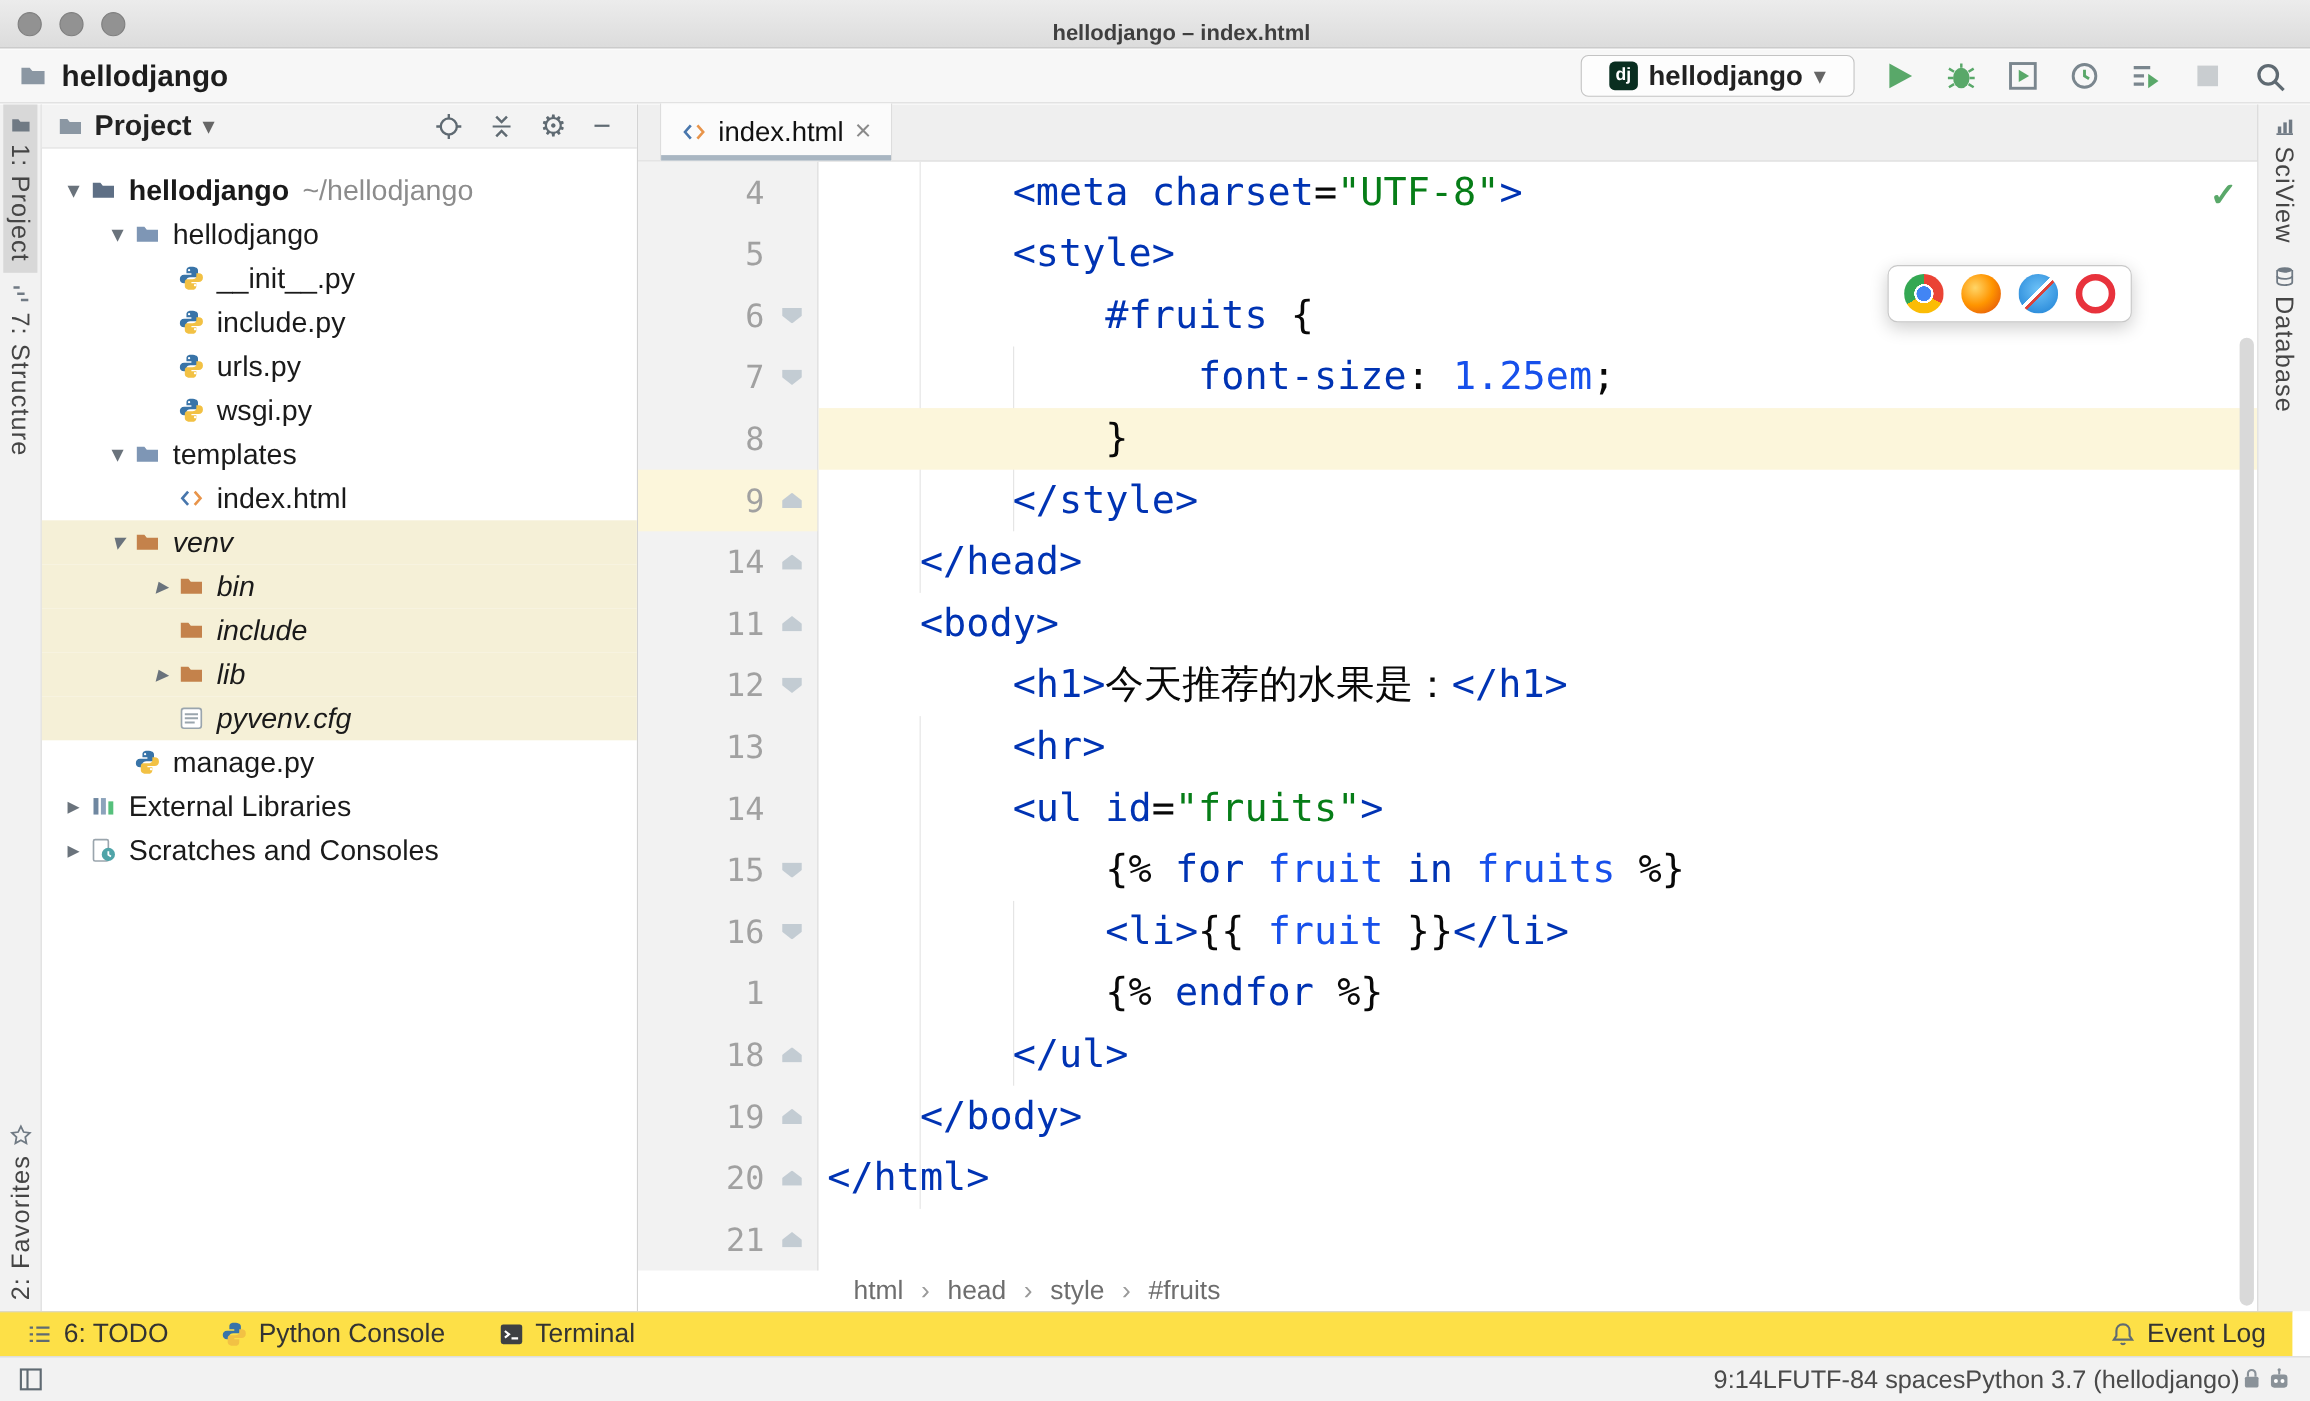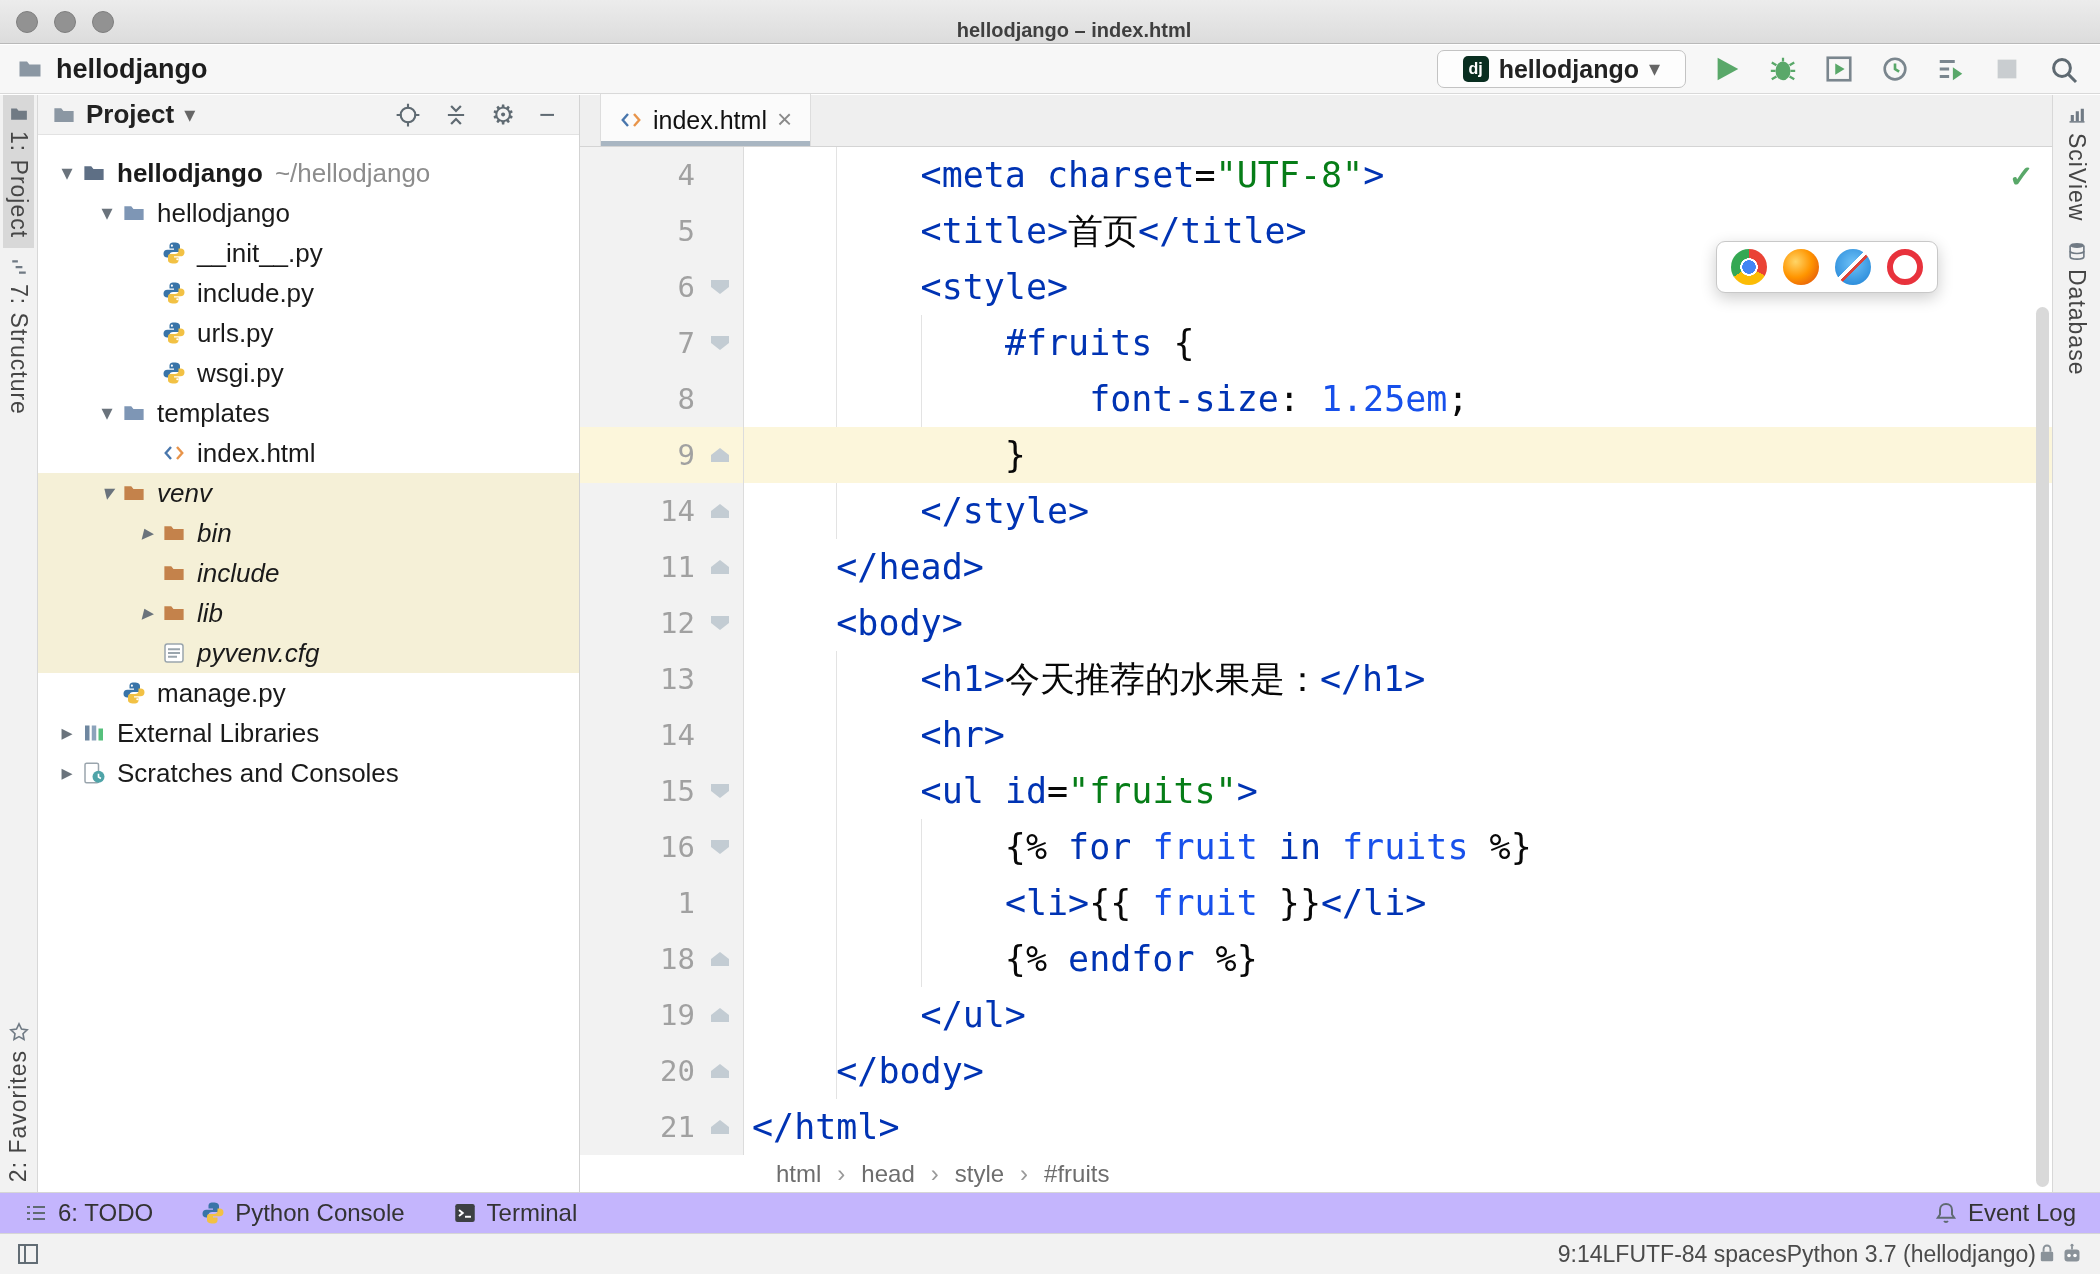--- a/index.html
+++ b/index.html
@@ -92,21 +92,21 @@
   .bicon{width:36px;height:36px;border-radius:50%;}
   .chrome{background:radial-gradient(circle at 50% 50%, #4285F4 0 26%, #fff 27% 34%, transparent 35%),conic-gradient(#EA4335 0 33%, #FBBC05 33% 66%, #34A853 66% 100%);}
   .firefox{background:radial-gradient(circle at 35% 35%, #ffd567, #ff9500 48%, #e55b0a 85%);}
   .safari{background:linear-gradient(135deg, transparent 44%, #fff 44% 50%, #d9433b 50% 56%, transparent 56%),radial-gradient(circle at 50% 40%, #6ec2f7, #1b7fd4);}
   .opera{background:#fff;border:6px solid #e8323c;}
 
   .breadcrumbs{height:37px;display:flex;align-items:center;gap:16px;padding-left:196px;font-size:24px;color:#6e6e6e;background:#fff;}
   .crumb-sep{color:#9a9a9a;}
 
   
-  .bottombar{position:absolute;left:0;right:0;bottom:41px;height:41px;background:#c4b5fd;border-top:1px solid #d6d6d6;display:flex;align-items:center;gap:48px;padding:0 24px;font-size:24px;color:#333;}
+  .bottombar{position:absolute;left:0;right:16px;bottom:41px;height:41px;background:#fde047;border-top:1px solid #d6d6d6;display:flex;align-items:center;gap:48px;padding:0 24px;font-size:24px;color:#333;}
   .bb-item{display:flex;align-items:center;gap:10px;}
   .bb-right{margin-left:auto;display:flex;align-items:center;gap:10px;}
   .bb-icon{width:24px;height:24px;}
 
   .statusbar{position:absolute;left:0;right:0;bottom:0;height:41px;background:#f2f2f2;border-top:1px solid #d6d6d6;display:flex;align-items:center;font-size:23px;color:#4a4a4a;padding:0 16px;}
   .sb-right{margin-left:auto;display:flex;align-items:center;}
   .sb-icon{width:24px;height:24px;}
 </style>
 </head>
 <body>
@@ -483,21 +483,20 @@
             <span class="lnum">21</span>
             <span class="fold has" style="clip-path: polygon(50% 0px, 100% 50%, 100% 100%, 0px 100%, 0px 50%);"></span>
           </div>
         </div>
       <div class="code" id="code-lines">
         <div class="iguide" id="g1"></div>
         <div class="iguide" id="g1b"></div>
         <div class="iguide" id="g2"></div>
         <div class="iguide" id="g3"></div>
       <div class="crow"><span class="tk-p">        </span><span class="tk-k">&lt;meta</span><span class="tk-p"> </span><span class="tk-k">charset</span><span class="tk-p">=</span><span class="tk-s">"UTF-8"</span><span class="tk-k">&gt;</span></div>
-          <div class="crow"><span class="tk-p">        </span><span class="tk-k">&lt;title&gt;</span><span class="tk-p">首页</span><span class="tk-k">&lt;/title&gt;</span></div>
           <div class="crow"><span class="tk-p">        </span><span class="tk-k">&lt;style&gt;</span></div>
           <div class="crow"><span class="tk-p">            </span><span class="tk-k">#fruits</span><span class="tk-p"> {</span></div>
           <div class="crow"><span class="tk-p">                </span><span class="tk-k">font-size</span><span class="tk-p">: </span><span class="tk-v">1.25em</span><span class="tk-p">;</span></div>
           <div class="crow hl"><span class="tk-p">            }</span></div>
           <div class="crow"><span class="tk-p">        </span><span class="tk-k">&lt;/style&gt;</span></div>
           <div class="crow"><span class="tk-p">    </span><span class="tk-k">&lt;/head&gt;</span></div>
           <div class="crow"><span class="tk-p">    </span><span class="tk-k">&lt;body&gt;</span></div>
           <div class="crow"><span class="tk-p">        </span><span class="tk-k">&lt;h1&gt;</span><span class="tk-p">今天推荐的水果是：</span><span class="tk-k">&lt;/h1&gt;</span></div>
           <div class="crow"><span class="tk-p">        </span><span class="tk-k">&lt;hr&gt;</span></div>
           <div class="crow"><span class="tk-p">        </span><span class="tk-k">&lt;ul</span><span class="tk-p"> </span><span class="tk-k">id</span><span class="tk-p">=</span><span class="tk-s">"fruits"</span><span class="tk-k">&gt;</span></div>

